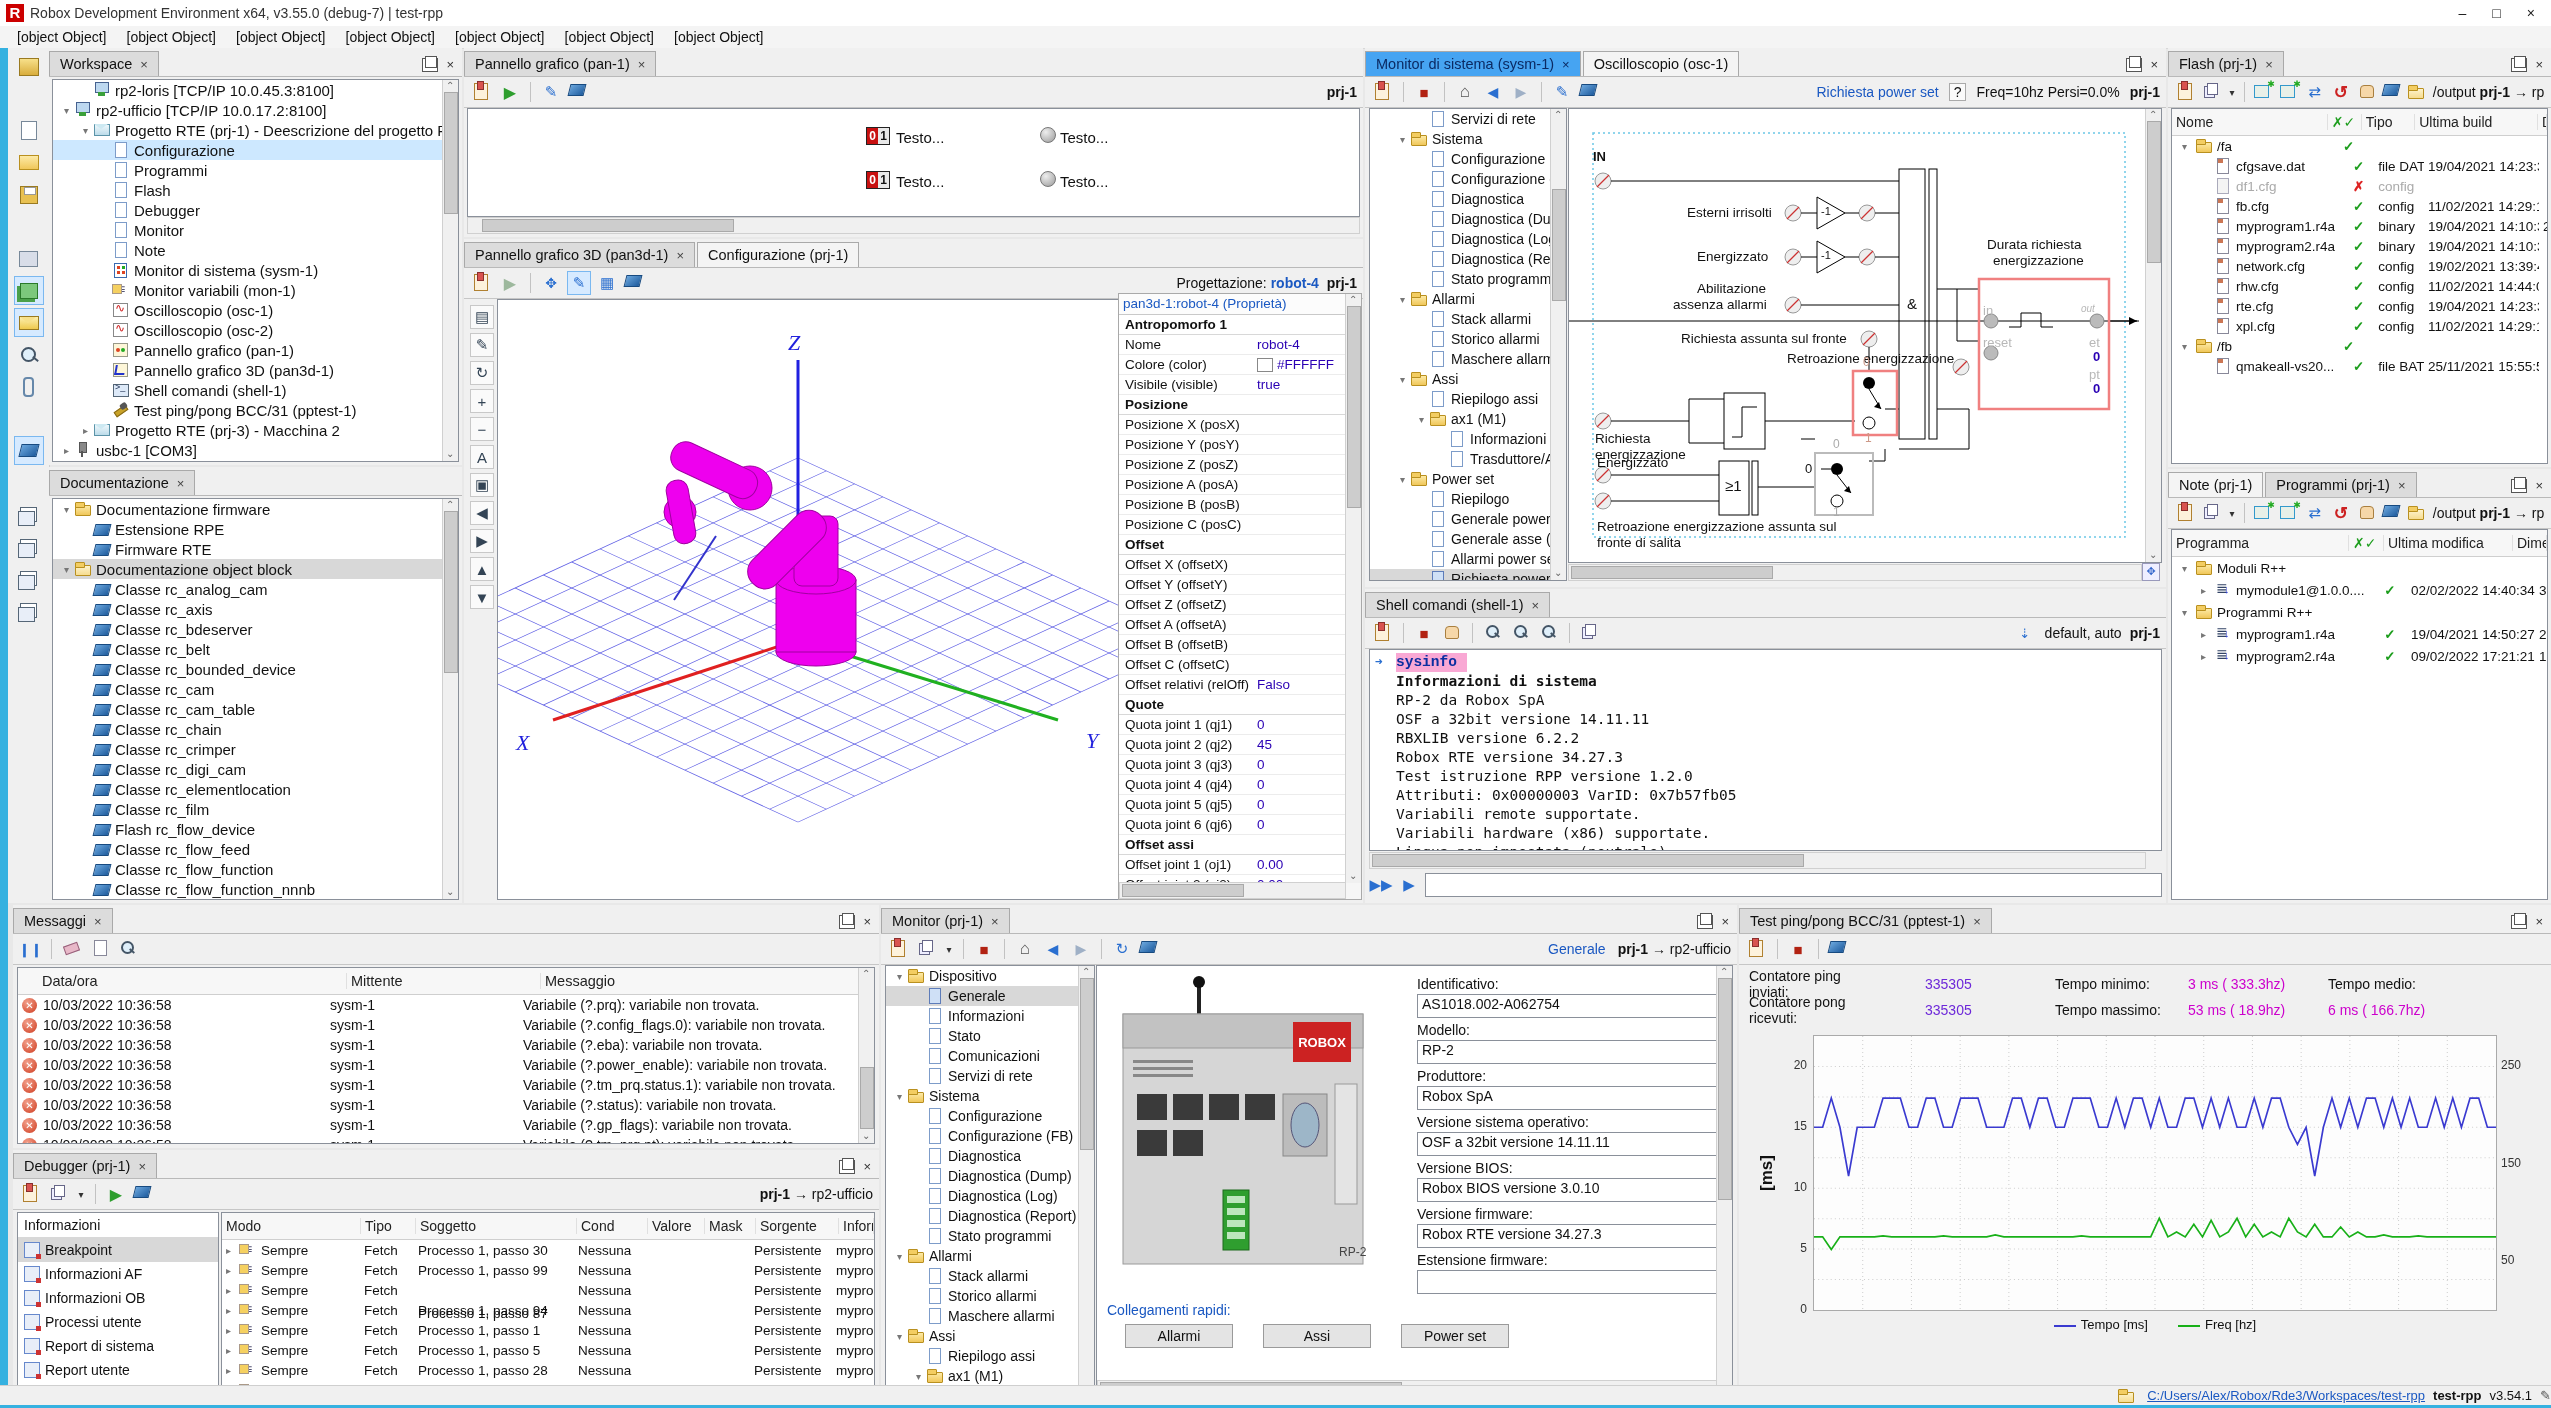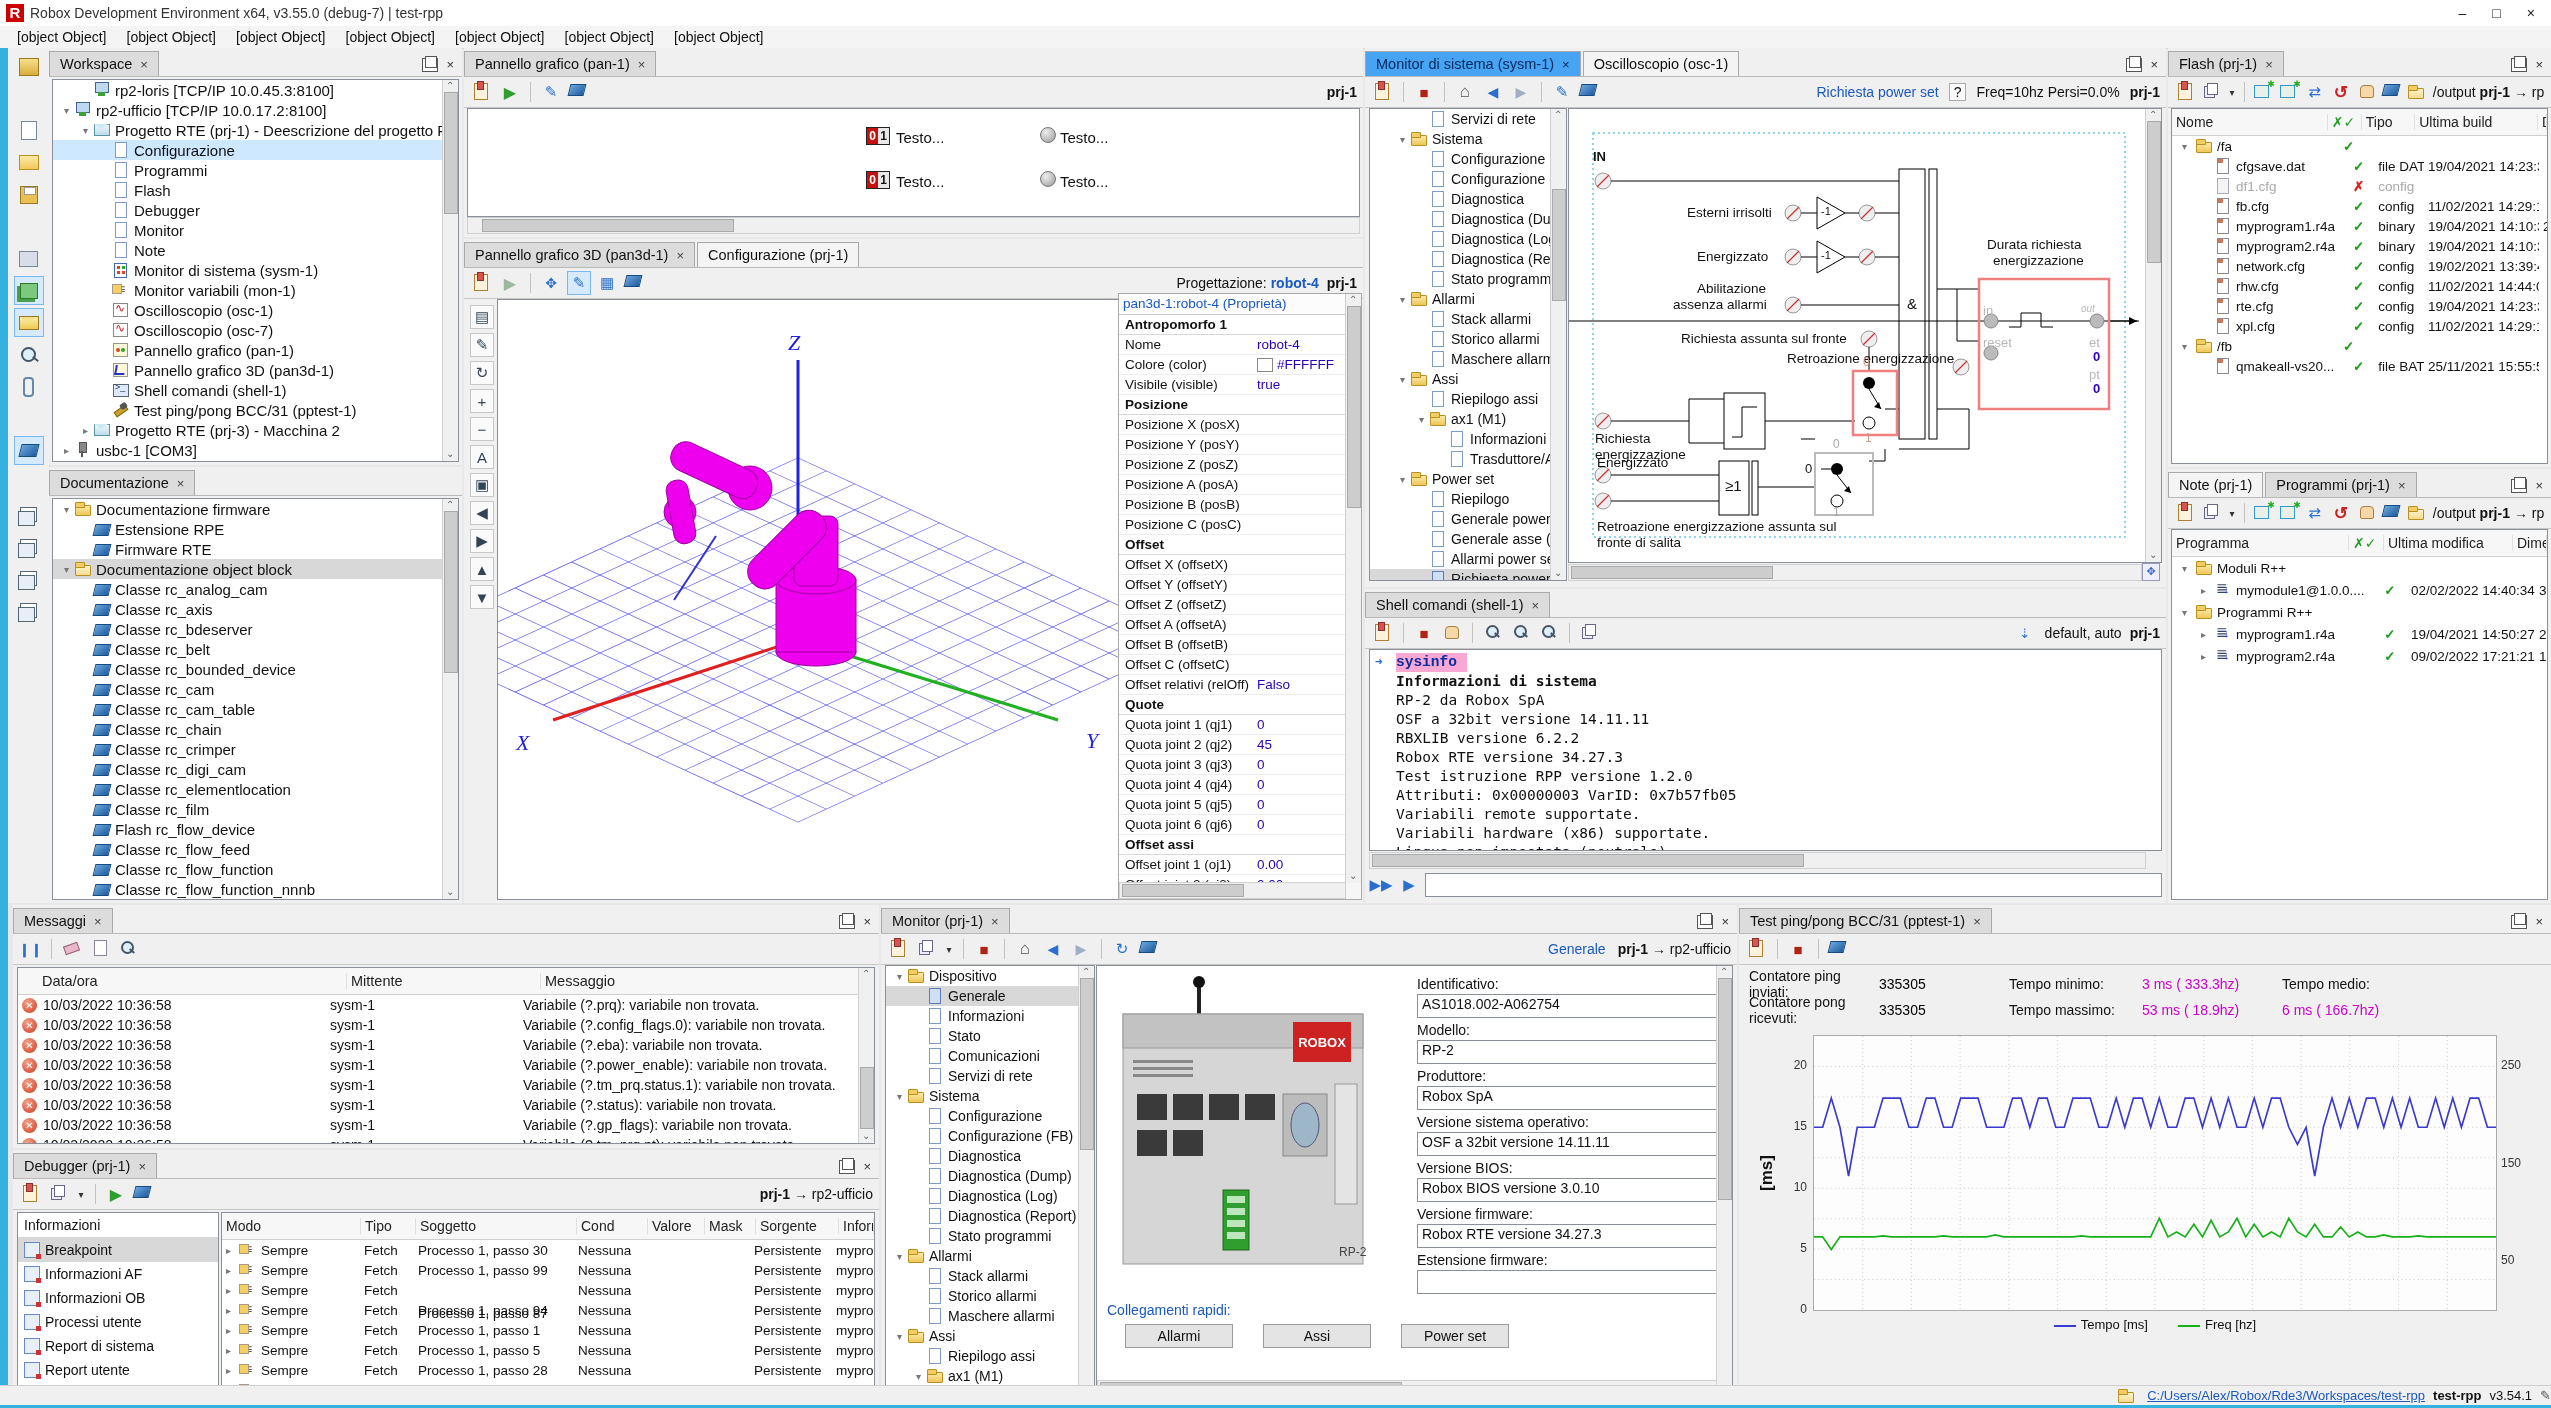--- a/index.html
+++ b/index.html
@@ -124,21 +124,21 @@
   
   .prow{display:flex;height:19px;line-height:19px;border-bottom:1px solid #ececec;font-size:13.5px;overflow:hidden;}
   .prow .pname{width:132px;flex:none;padding-left:6px;overflow:hidden;white-space:nowrap;}
   .prow .pval{flex:1;color:#2a00b4;white-space:nowrap;overflow:hidden;display:flex;align-items:center;gap:4px;}
   .prow.phdr{font-weight:bold;background:#fff;border-bottom:1px solid #d8d8d8;}
   .prow .swatch{display:none;width:14px;height:12px;background:#fff;border:1px solid #888;}
   .prow.swrow .swatch{display:inline-block;}
   
   .blue{color:#1a58c2;}
   .navy{color:#2a00b4;}
-  .cyanv{color:#000000;}
+  .cyanv{color:#6d28d9;margin-left:46px;}
   .magv{color:#cc00cc;}
   .bold{font-weight:bold;}
   .mono{font-family:"DejaVu Sans Mono","Liberation Mono",monospace;}
   .field-label{font-size:14px;margin:4px 0 2px 0;}
   .field-box{width:300px;height:20px;border:1px solid #8a909a;background:#fff;font-size:14px;padding:1px 4px;white-space:nowrap;overflow:hidden;}
   .btn{display:inline-block;border:1px solid #9a9a9a;background:#e4e4e4;padding:3px 18px;font-size:14px;text-align:center;}
   .edge{position:absolute;background:#35b1e0;}
   .shline{height:19px;line-height:19px;white-space:pre;font-size:14.5px;}
   .shline.cmd{color:#0b2ea0;font-weight:bold;background:#f9a8d4;display:inline-block;padding-right:10px;font-family:Liberation Mono, monospace;}
   .shline.bold{font-weight:bold;}
@@ -303,21 +303,21 @@
           <span>Monitor variabili (mon-1)</span>
         </div>
         <div class="trow" style="padding-left: 44px;">
           <span class="chev"></span>
           <span class="ic ic-osc"></span>
           <span>Oscilloscopio (osc-1)</span>
         </div>
         <div class="trow" style="padding-left: 44px;">
           <span class="chev"></span>
           <span class="ic ic-osc"></span>
-          <span>Oscilloscopio (osc-7)</span>
+          <span>Oscilloscopio (osc-2)</span>
         </div>
         <div class="trow" style="padding-left: 44px;">
           <span class="chev"></span>
           <span class="ic ic-pan"></span>
           <span>Pannello grafico (pan-1)</span>
         </div>
         <div class="trow" style="padding-left: 44px;">
           <span class="chev"></span>
           <span class="ic ic-pan3d"></span>
           <span>Pannello grafico 3D (pan3d-1)</span>

